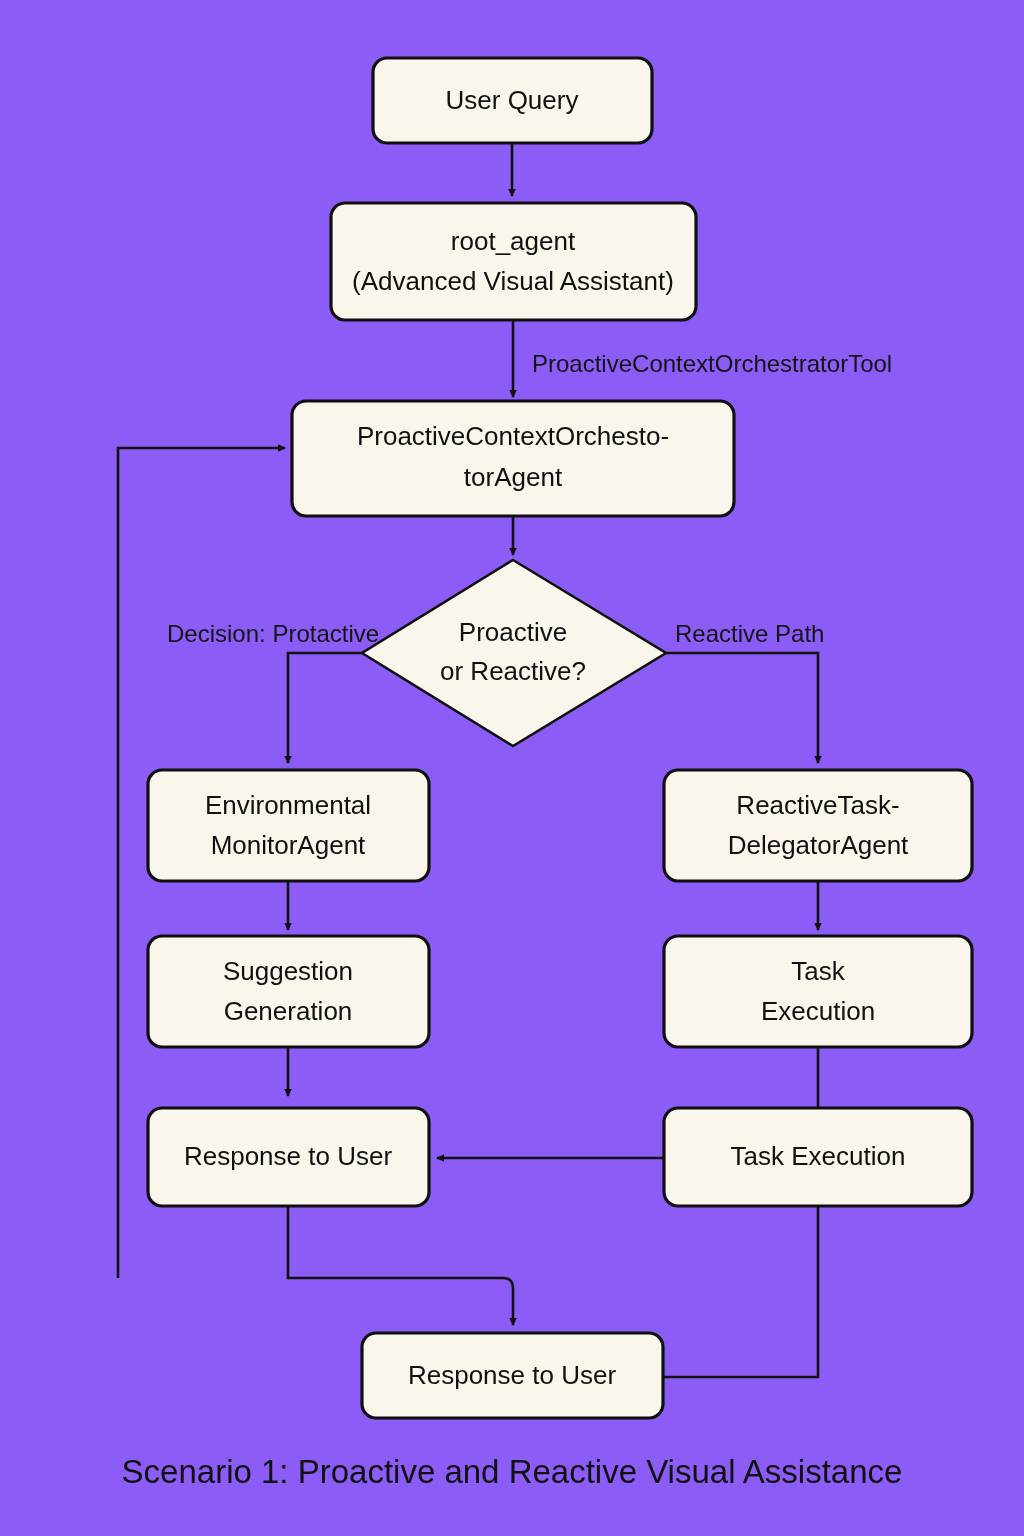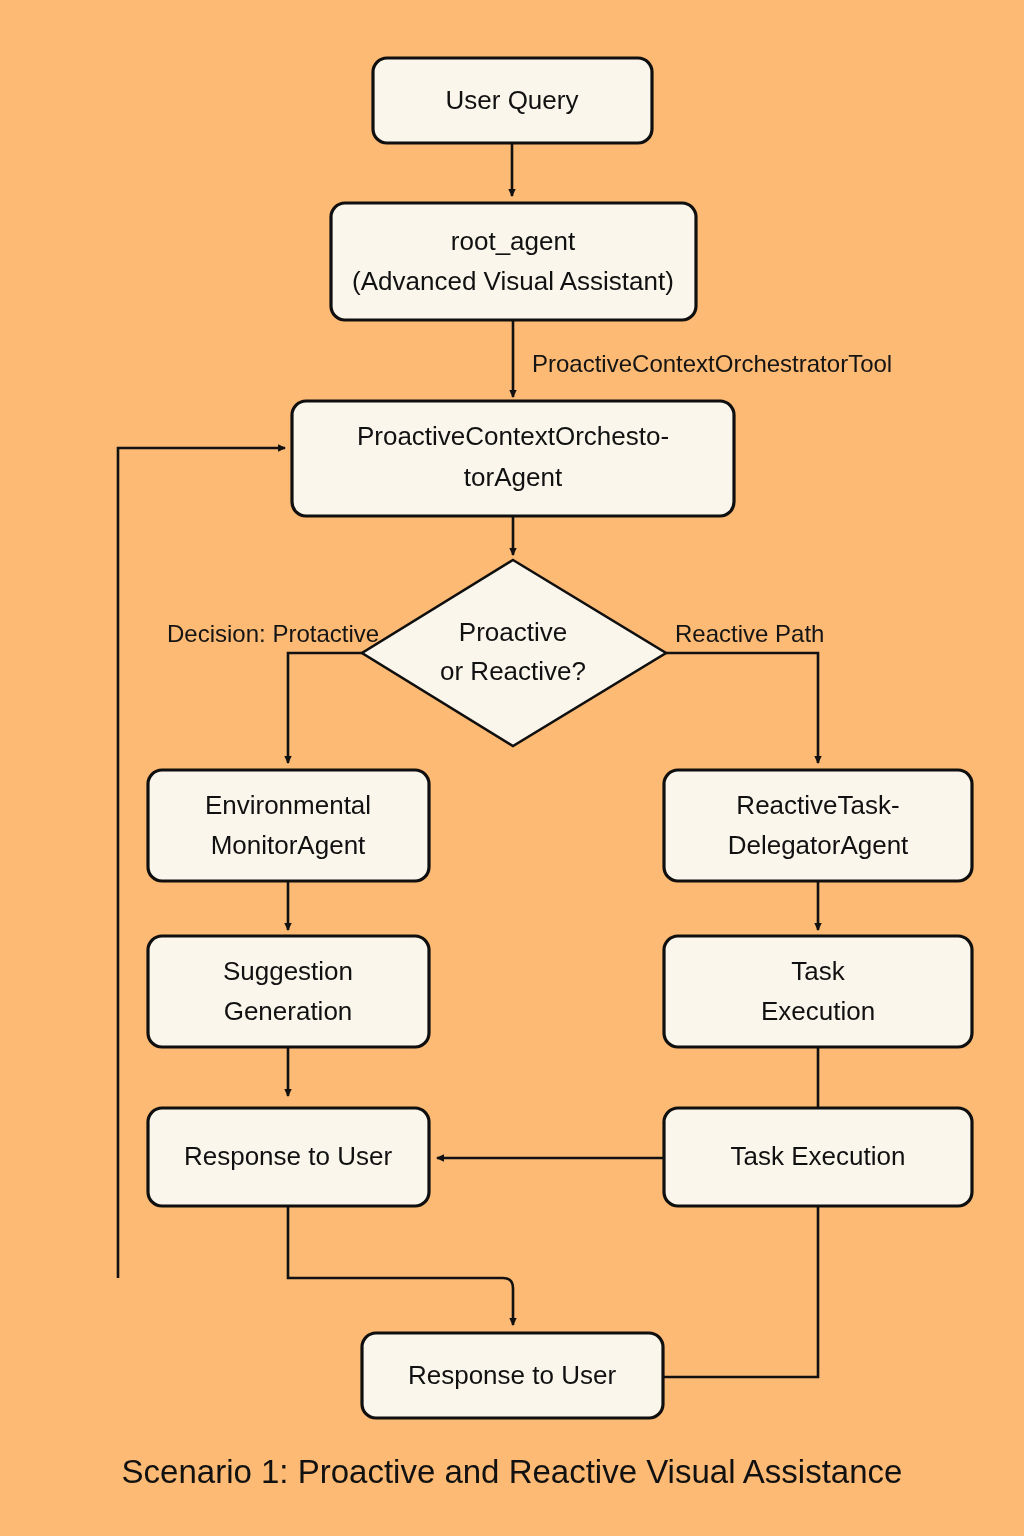--- a/index.html
+++ b/index.html
@@ -10,21 +10,21 @@
   body {
     width: 1024px;
     height: 1536px;
     font-family: "Liberation Sans", sans-serif;
     overflow: hidden;
   }
   #diagram-root {
     position: relative;
     width: 1024px;
     height: 1536px;
-    background: #fdba74;
+    background: #8b5cf6;
   }
   svg#flowchart {
     display: block;
     width: 1024px;
     height: 1536px;
   }
   .node-shape {
     fill: #faf6ec;
     stroke: #0f0f0f;
     stroke-width: 3.2;

